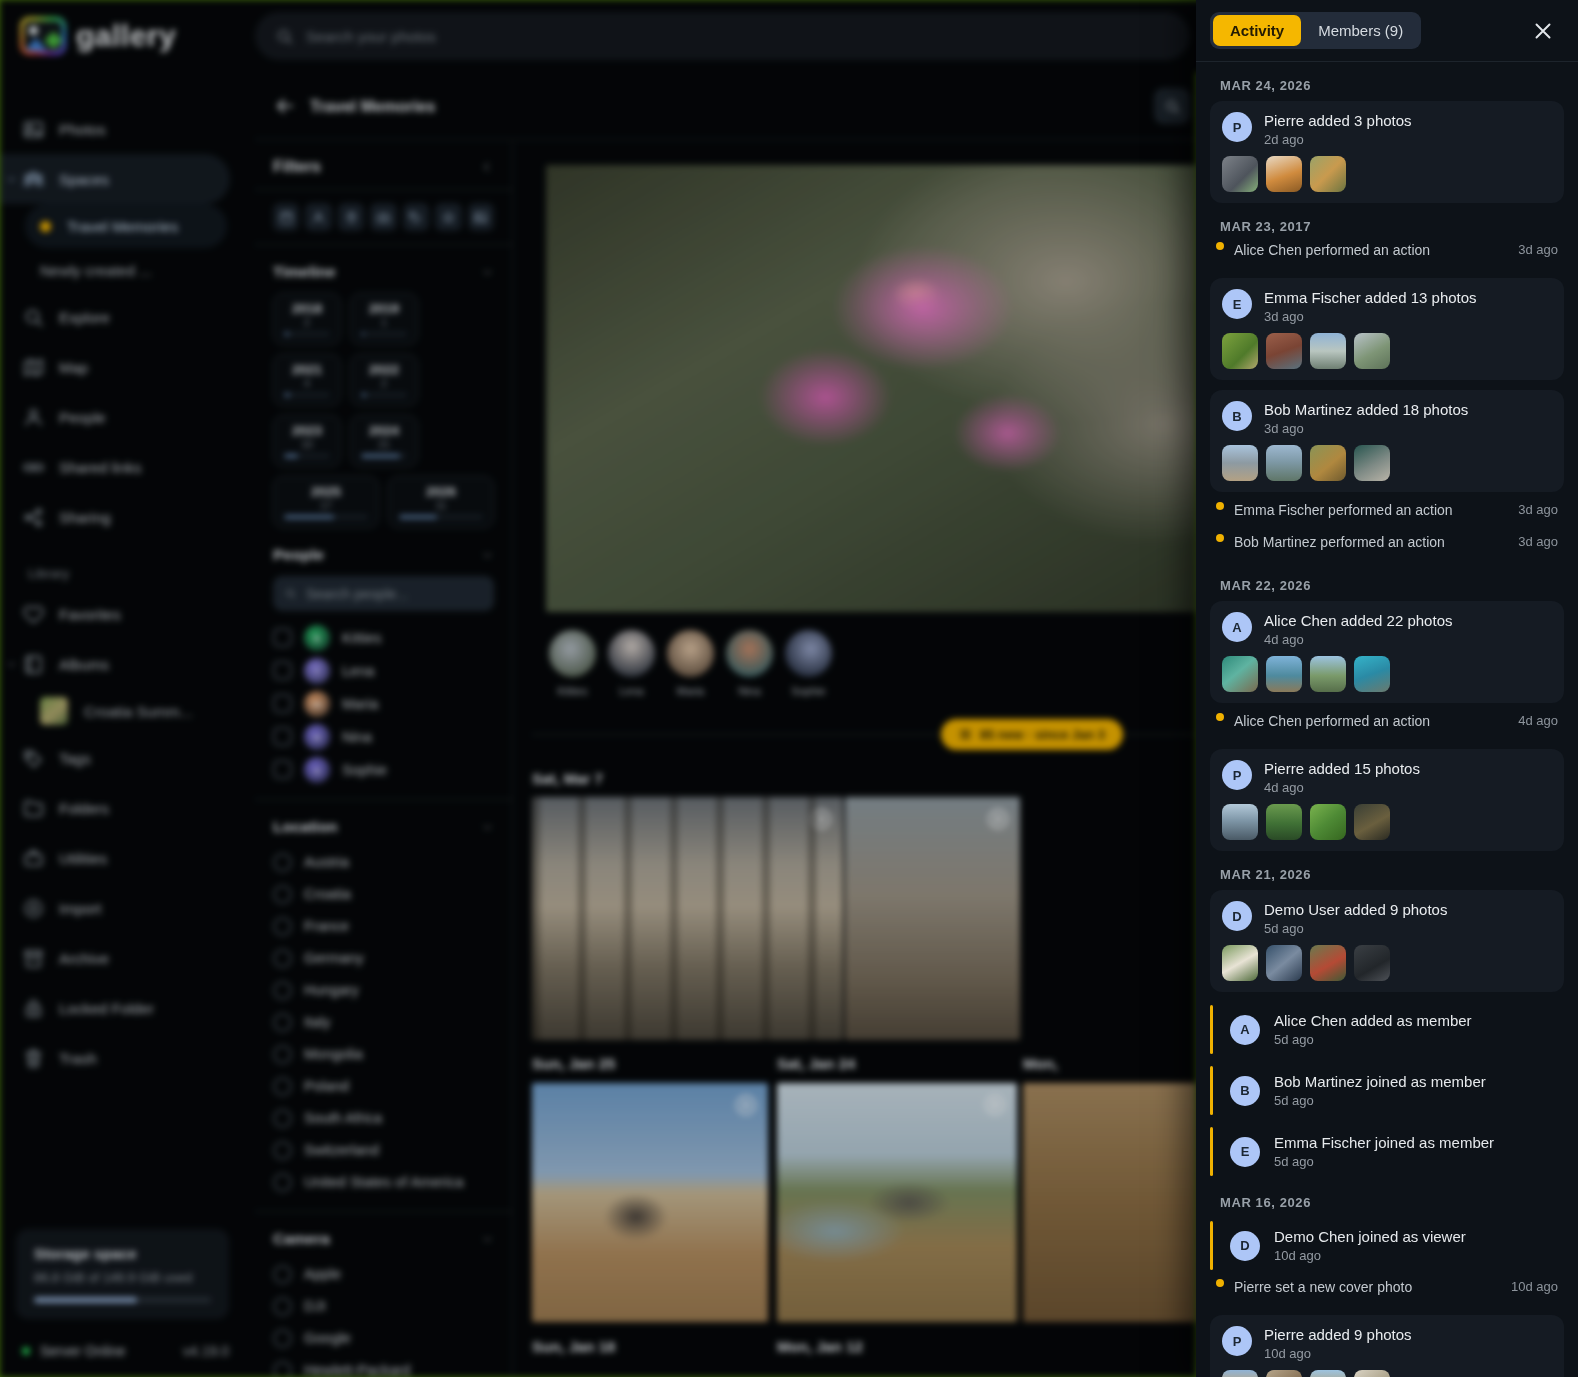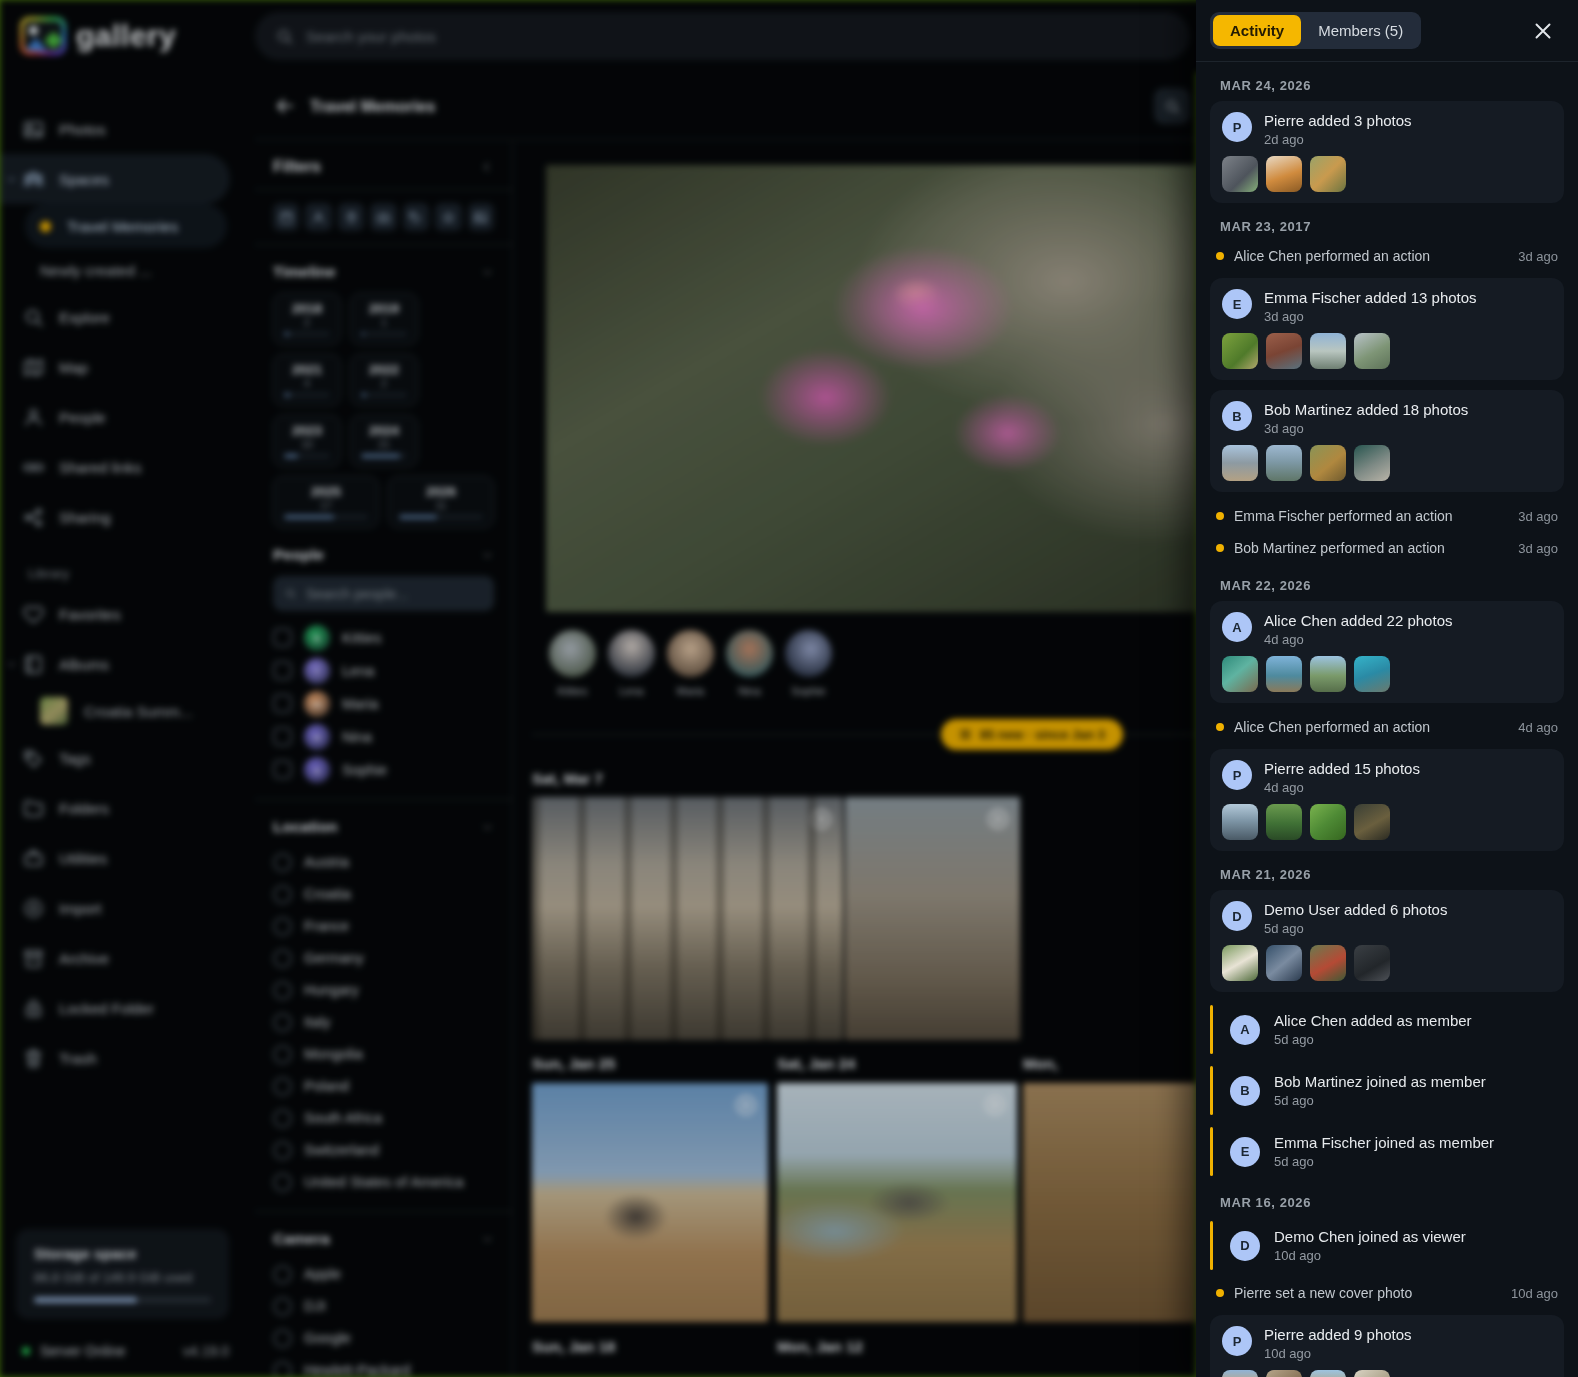--- a/index.html
+++ b/index.html
@@ -136,21 +136,21 @@
   .close-btn { margin-left:auto; margin-right:8px; width:26px; height:26px; color:#e2e6ea; cursor:pointer; background:none; border:none; }
   .panel-hr { border:none; border-top:1px solid #1d242c; margin:12px -14px 0; }
   .act-date { margin:16px 10px 8px; color:#98a0a8; font-size:13px; font-weight:700; letter-spacing:.6px; }
   .act-card { background:#151b23; border-radius:12px; padding:11px 12px; margin:8px 0 10px; cursor:pointer; }
   .act-head { display:flex; gap:12px; align-items:flex-start; }
   .av { width:30px; height:30px; border-radius:50%; background:#adc6f7; color:#1c2733; font-size:13px; font-weight:700; display:flex; align-items:center; justify-content:center; flex:none; }
   .act-title { color:#e9ecef; font-size:15px; }
   .act-time { color:#949ba3; font-size:13px; margin-top:3px; }
   .act-thumbs { display:flex; gap:8px; margin-top:9px; }
   .thumb { width:36px; height:36px; border-radius:8px; cursor:pointer; }
-  .act-dot-row { display:flex; align-items:center; gap:10px; height:28px; margin:4px 6px; cursor:pointer; }
+  .act-dot-row { display:flex; gap:10px; height:28px; margin:4px 6px; cursor:pointer; }
   .ydot { width:8px; height:8px; border-radius:50%; background:#f0b100; flex:none; }
   .dot-text { color:#c3c9cf; font-size:14px; }
   .dot-time { margin-left:auto; color:#8d949c; font-size:13px; }
   .act-join { position:relative; display:flex; gap:14px; align-items:center; padding:10px 0 10px 20px; margin:6px 0; cursor:pointer; }
   .ybar { position:absolute; left:0; top:3px; bottom:3px; width:3px; border-radius:2px; background:#f0b100; }
   .join-text { color:#e6e9ec; font-size:15px; }
 
   
   .th-cat1{background:linear-gradient(135deg,#7d8289,#4e545c 60%,#86b07a);}
   .th-cat2{background:linear-gradient(160deg,#e8d9c4,#d08b3e 55%,#8a5a24);}
@@ -771,21 +771,21 @@
       <div class="date-label" style="left:522px; top:1266px">Mon, Jan 12</div>
     </div>
   </div>
 
   <div class="dim"></div>
 
   <aside class="panel">
     <div class="panel-head">
       <div class="tab-group">
         <button class="tab active">Activity</button>
-        <button class="tab">Members (5)</button>
+        <button class="tab">Members (9)</button>
       </div>
       <button class="close-btn icon">
           <svg viewBox="0 0 24 24">
             <path d="M6 6l12 12M18 6L6 18"></path>
           </svg>
         </button>
     </div>
     <hr class="panel-hr">
     <div class="feed">
         <div class="act-date">MAR 24, 2026</div>
@@ -883,21 +883,21 @@
             <span class="thumb th-forest"></span>
             <span class="thumb th-palm"></span>
             <span class="thumb th-night"></span>
           </div>
       </div>
         <div class="act-date">MAR 21, 2026</div>
         <div class="act-card">
         <div class="act-head">
           <span class="av">D</span>
           <div class="act-txt">
-            <div class="act-title">Demo User added 6 photos</div>
+            <div class="act-title">Demo User added 9 photos</div>
             <div class="act-time">5d ago</div>
           </div>
         </div>
         <div class="act-thumbs">
             <span class="thumb th-hike"></span>
             <span class="thumb th-dance"></span>
             <span class="thumb th-red"></span>
             <span class="thumb th-dark"></span>
           </div>
       </div>

